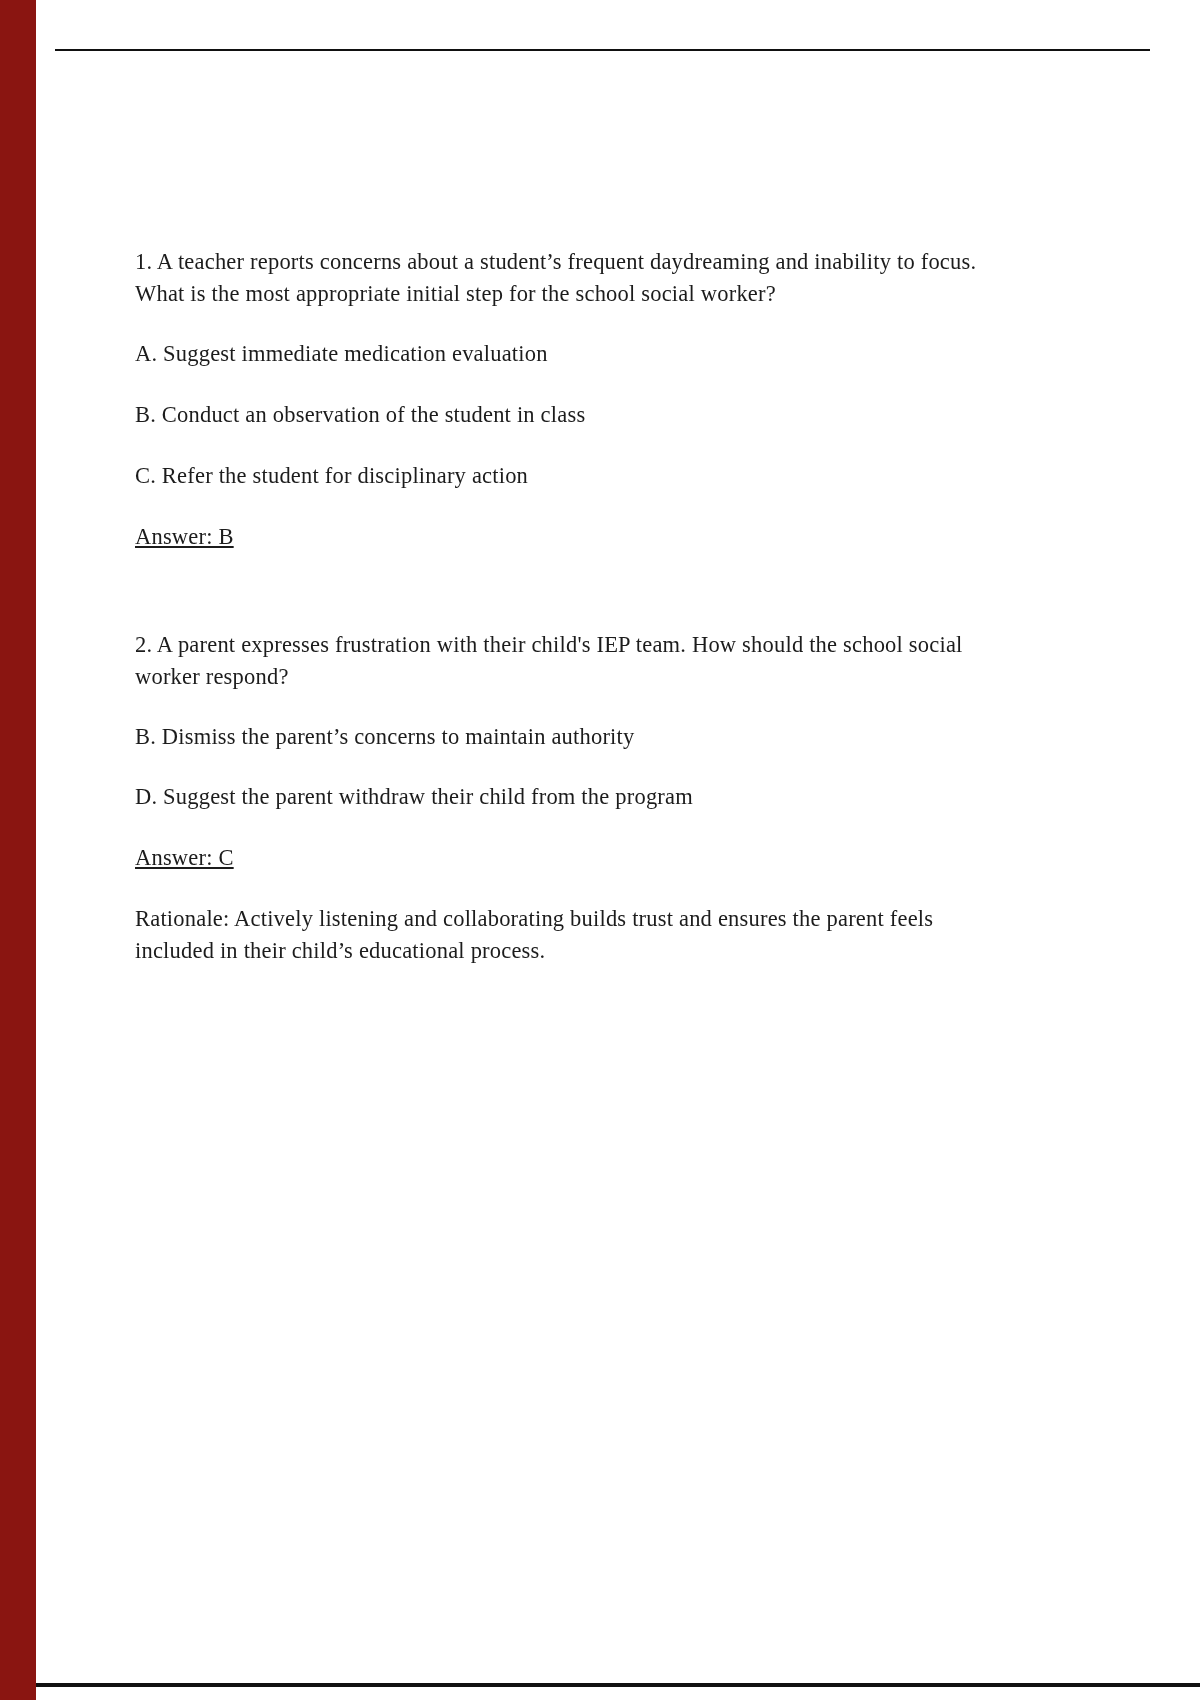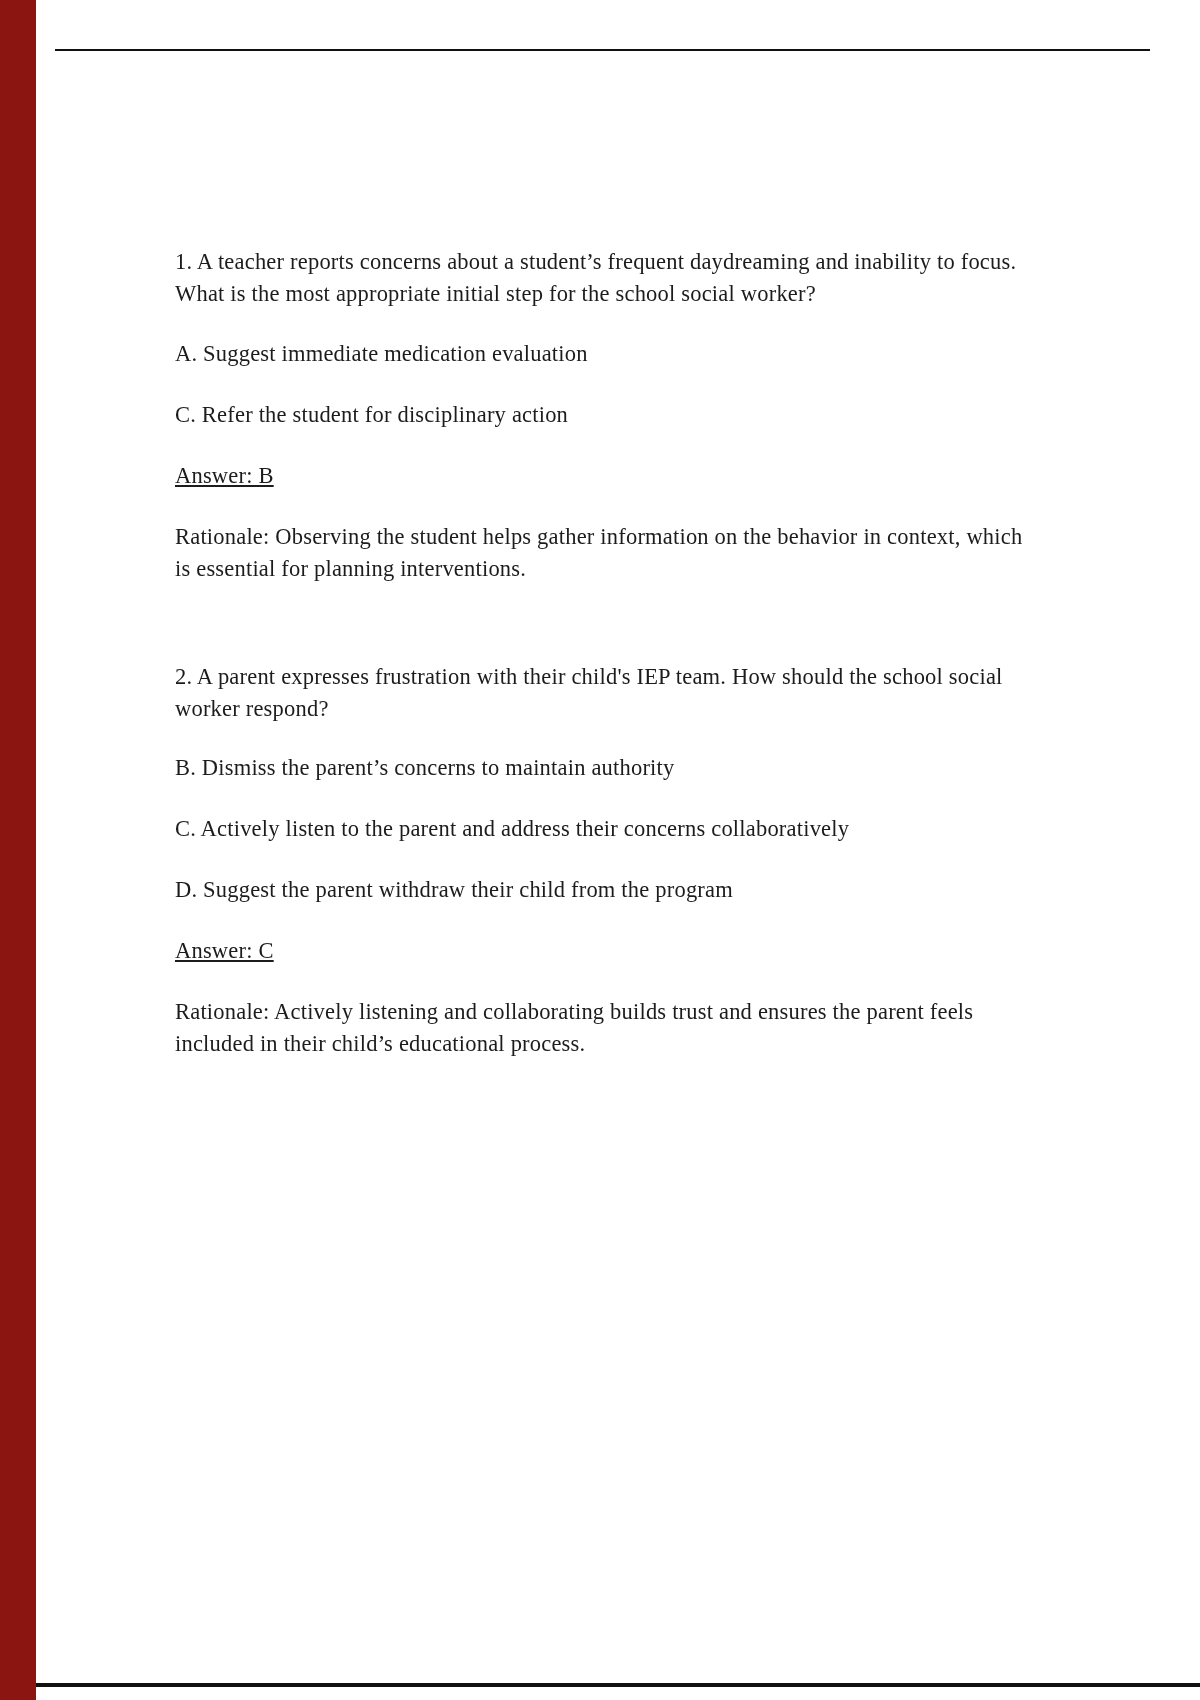--- a/index.html
+++ b/index.html
@@ -35,47 +35,45 @@
     background: #111111;
   }
   .content {
     position: absolute;
     left: 135px;
     top: 246px;
     width: 865px;
     font-size: 22.5px;
     line-height: 1.42;
     letter-spacing: 0.2px;
-    margin-left: 40px;
   }
   .question-block { margin-bottom: 76px; }
   .question-text { margin-bottom: 28px; }
   .option { margin-bottom: 29px; }
   .answer { margin-bottom: 29px; text-decoration: underline; }
   .rationale { margin-bottom: 0; }
 </style>
 </head>
 <body>
 
 <div class="accent-bar"></div>
 <div class="top-rule"></div>
 <div class="bottom-rule"></div>
 
 <div class="content">
 
   <div class="question-block">
     <p class="question-text">1. A teacher reports concerns about a student’s frequent daydreaming and inability to focus. What is the most appropriate initial step for the school social worker?</p>
     <p class="option">A. Suggest immediate medication evaluation</p>
+    <p class="option">B. Conduct an observation of the student in class</p>
     <p class="option">C. Refer the student for disciplinary action</p>
     <p class="answer">Answer: B</p>
-    <p class="rationale">Rationale: Observing the student helps gather information on the behavior in context, which is essential for planning interventions.</p>
   </div>
 
   <div class="question-block">
     <p class="question-text">2. A parent expresses frustration with their child's IEP team. How should the school social worker respond?</p>
     <p class="option">B. Dismiss the parent’s concerns to maintain authority</p>
-    <p class="option">C. Actively listen to the parent and address their concerns collaboratively</p>
     <p class="option">D. Suggest the parent withdraw their child from the program</p>
     <p class="answer">Answer: C</p>
     <p class="rationale">Rationale: Actively listening and collaborating builds trust and ensures the parent feels included in their child’s educational process.</p>
   </div>
 
 </div>
 
 </body></html>

